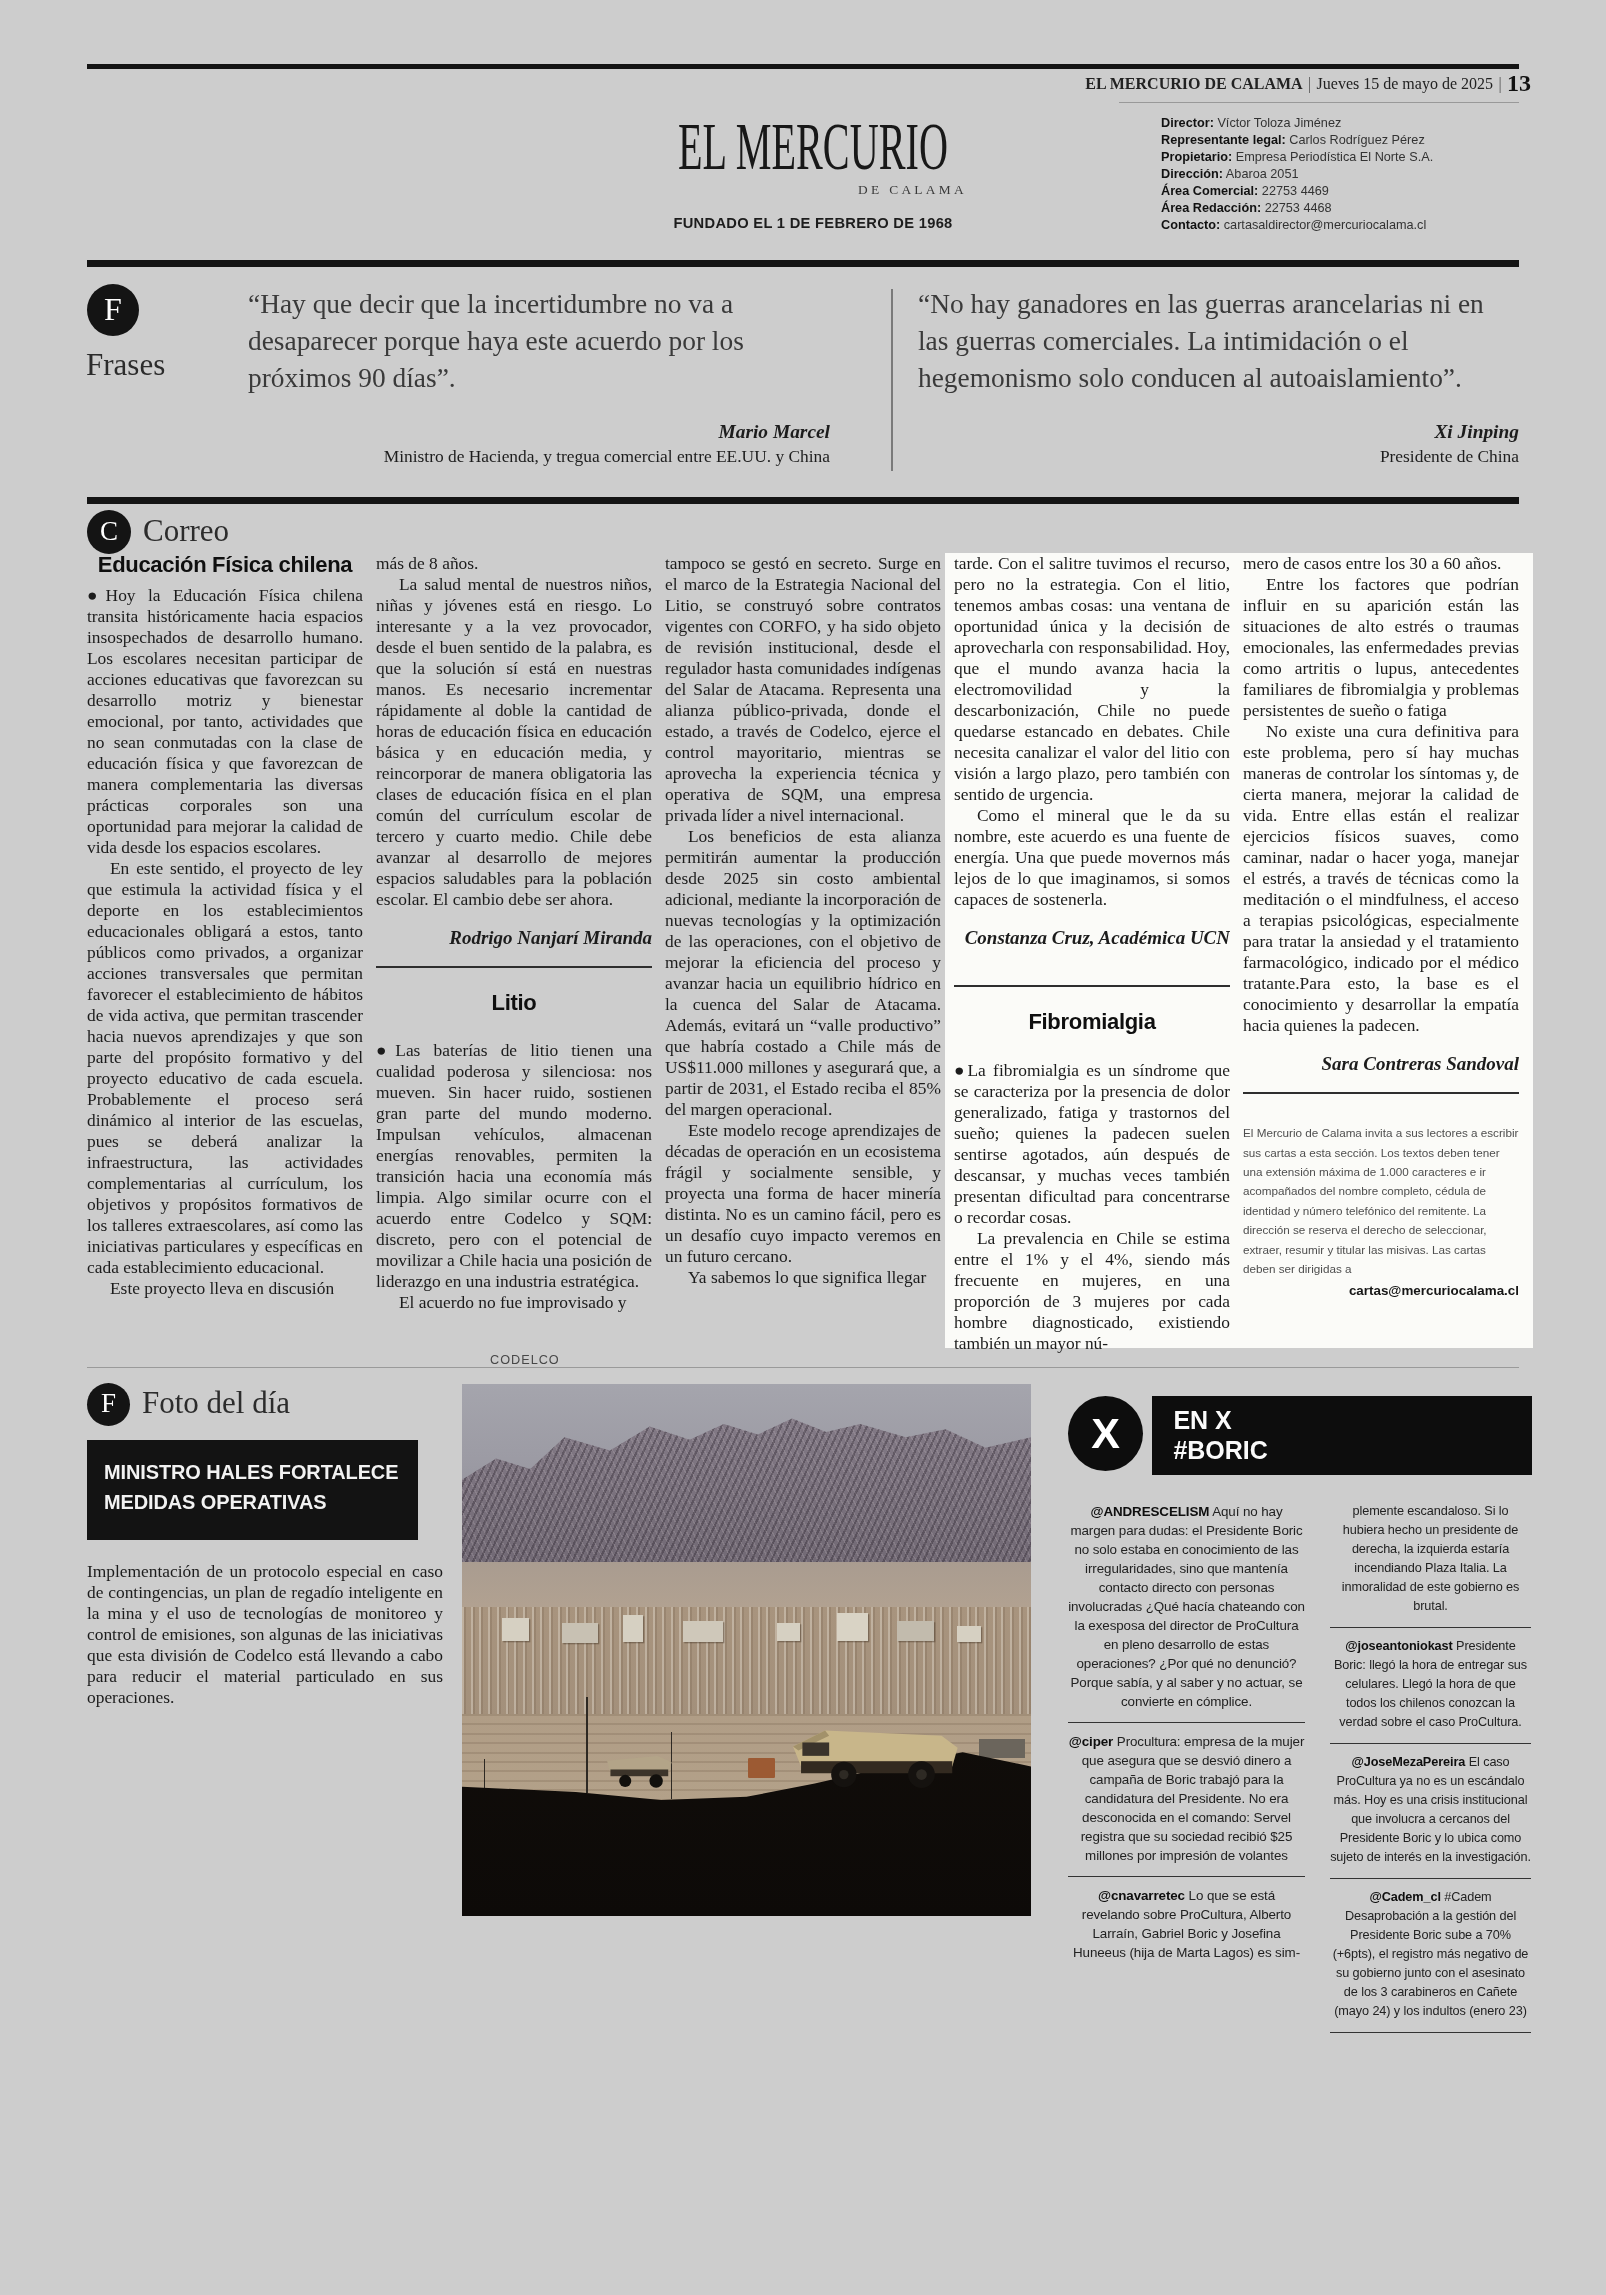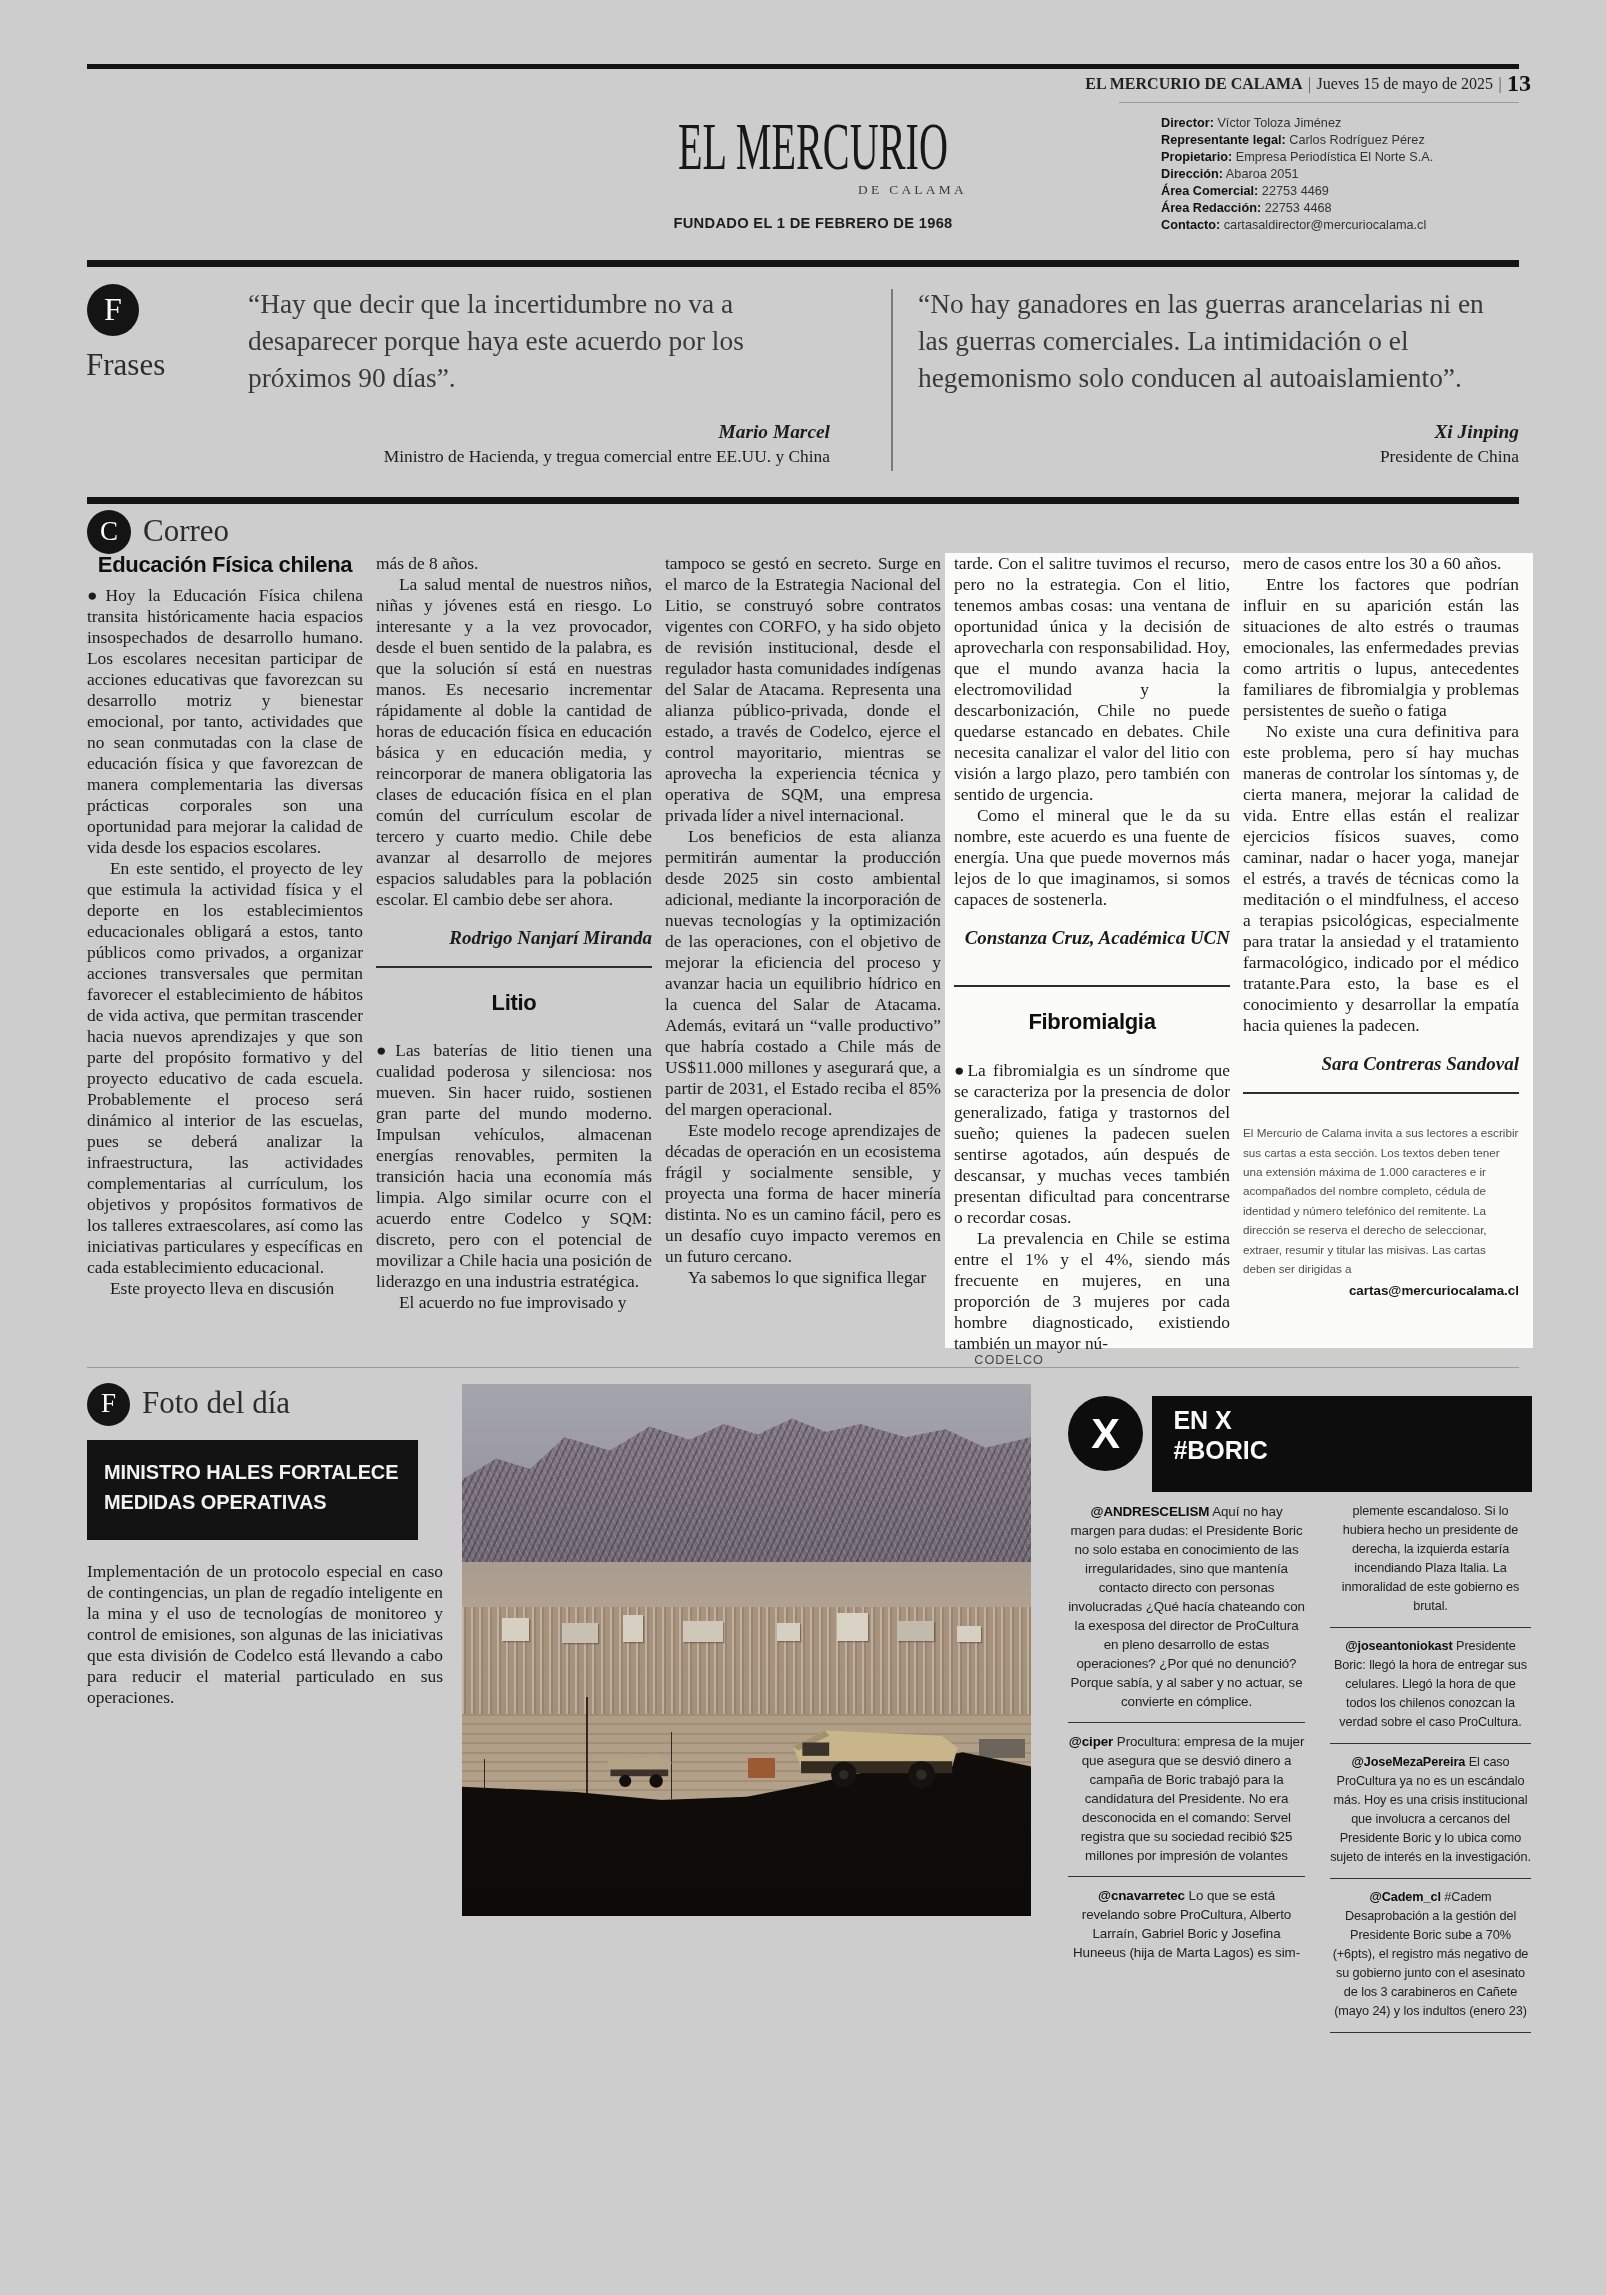--- a/index.html
+++ b/index.html
@@ -45,21 +45,21 @@
   .sig{text-align:right;font-weight:bold;font-style:italic;font-size:19px;margin-top:17.4px;}
   .colrule{border-top:2px solid #2e2e2e;margin-top:17.4px;}
   .colrule.big{margin-top:37px;}
   .note{font-family:"Liberation Sans",sans-serif;font-size:11.7px;line-height:19.4px;color:#4e4e4e;margin-top:29.4px;text-align:left;}
   .note-email{font-family:"Liberation Sans",sans-serif;font-size:13.4px;font-weight:bold;color:#161616;text-align:right;margin-top:1.3px;}
 
   
   .kicker{position:absolute;left:87px;top:1440px;width:331px;height:100px;background:#131313;}
   .kicker span{display:inline-block;margin:17.4px 0 0 17.4px;width:315px;color:#f2f2f2;font-family:"Liberation Sans",sans-serif;font-weight:bold;font-size:21px;line-height:29.4px;white-space:pre-line;transform:scaleX(.95);transform-origin:left top;letter-spacing:-0.1px;}
   .caption{position:absolute;left:87px;top:1561px;width:356px;font-size:17.4px;line-height:21px;text-align:justify;color:#1c1c1c;}
-  .credit{position:absolute;left:475px;top:1353px;width:569px;text-align:right;font-family:"Liberation Sans",sans-serif;font-size:12.7px;letter-spacing:1px;color:#474747;}
+  .credit{position:absolute;left:490px;top:1353px;width:569px;text-align:left;font-family:"Liberation Sans",sans-serif;font-size:12.7px;letter-spacing:1px;color:#474747;}
 
   .photo{position:absolute;left:462px;top:1384px;width:569px;height:532px;overflow:hidden;background:linear-gradient(180deg,#a5a5ad 0%,#9c9ba4 14%,#97969f 20%);}
   .mtn{position:absolute;inset:0;background:
       repeating-linear-gradient(115deg,rgba(28,20,30,.30) 0 2px,rgba(0,0,0,0) 2px 6px),
       repeating-linear-gradient(62deg,rgba(195,185,190,.22) 0 1.3px,rgba(0,0,0,0) 1.3px 5.4px),
       linear-gradient(180deg,#837a86 6%,#6e6671 40%,#5d5561 100%);
       clip-path:polygon(0 18%,6% 14%,12% 16%,18% 10%,26% 12.5%,33% 8%,40% 10.5%,46% 7.5%,52% 9.5%,58% 6.5%,64% 9%,70% 7.5%,78% 10%,85% 8.5%,92% 12%,100% 10%,100% 34%,0 34%);}
   .haze{position:absolute;left:0;width:100%;top:33.5%;height:11%;background:linear-gradient(180deg,#a02 0%,#a99c90 0%,#b4a391 100%);}
   .city{position:absolute;left:0;width:100%;top:42%;height:21%;background:
       repeating-linear-gradient(90deg,rgba(238,233,223,.35) 0 2px,rgba(115,95,75,.28) 2px 4px,rgba(0,0,0,0) 4px 8.7px),
@@ -71,21 +71,21 @@
   .pole{position:absolute;width:2px;background:#2e2923;}
   .shack{position:absolute;background:#9c5a33;border-radius:1.3px;}
   .mach{position:absolute;background:#6b655c;}
   .fg{position:absolute;inset:0;background:linear-gradient(180deg,#241c15 0%,#130f0b 35%,#0d0a08 100%);
       clip-path:polygon(0 75.7%,20% 76.7%,35% 78.2%,50% 77.6%,62% 75.1%,75% 71.9%,88% 69.2%,100% 71.9%,100% 100%,0 100%);}
   .truck{position:absolute;}
 
   
   .xlogo{position:absolute;left:1068px;top:1396px;width:75px;height:75px;border-radius:50%;background:#0d0d0d;color:#fff;
         font-family:"Liberation Sans",sans-serif;font-weight:bold;font-size:43px;line-height:74px;text-align:center;}
-  .xbar{position:absolute;left:1152px;top:1396px;width:380px;height:96px;background:#0d0d0d;color:#fafafa;
+  .xbar{position:absolute;left:1152px;top:1396px;width:380px;height:79px;background:#0d0d0d;color:#fafafa;
         font-family:"Liberation Sans",sans-serif;font-weight:bold;font-size:25px;line-height:30px;}
   .xbar div{margin-left:21.4px;}
   .xbar .l1{margin-top:8.7px;}
   .tcol{position:absolute;top:1502px;font-family:"Liberation Sans",sans-serif;color:#222;text-align:center;}
   .tcol-left{left:1068px;width:237px;font-size:13.4px;line-height:19px;}
   .tcol-right{left:1330px;width:201px;font-size:12.7px;line-height:19px;}
   .tweet{margin:0;letter-spacing:-0.1px;}
   .tweet b{color:#0e0e0e;}
   .tdiv{border-top:1.7px solid #333;margin:10.7px 0 9.4px;}
 </style>

